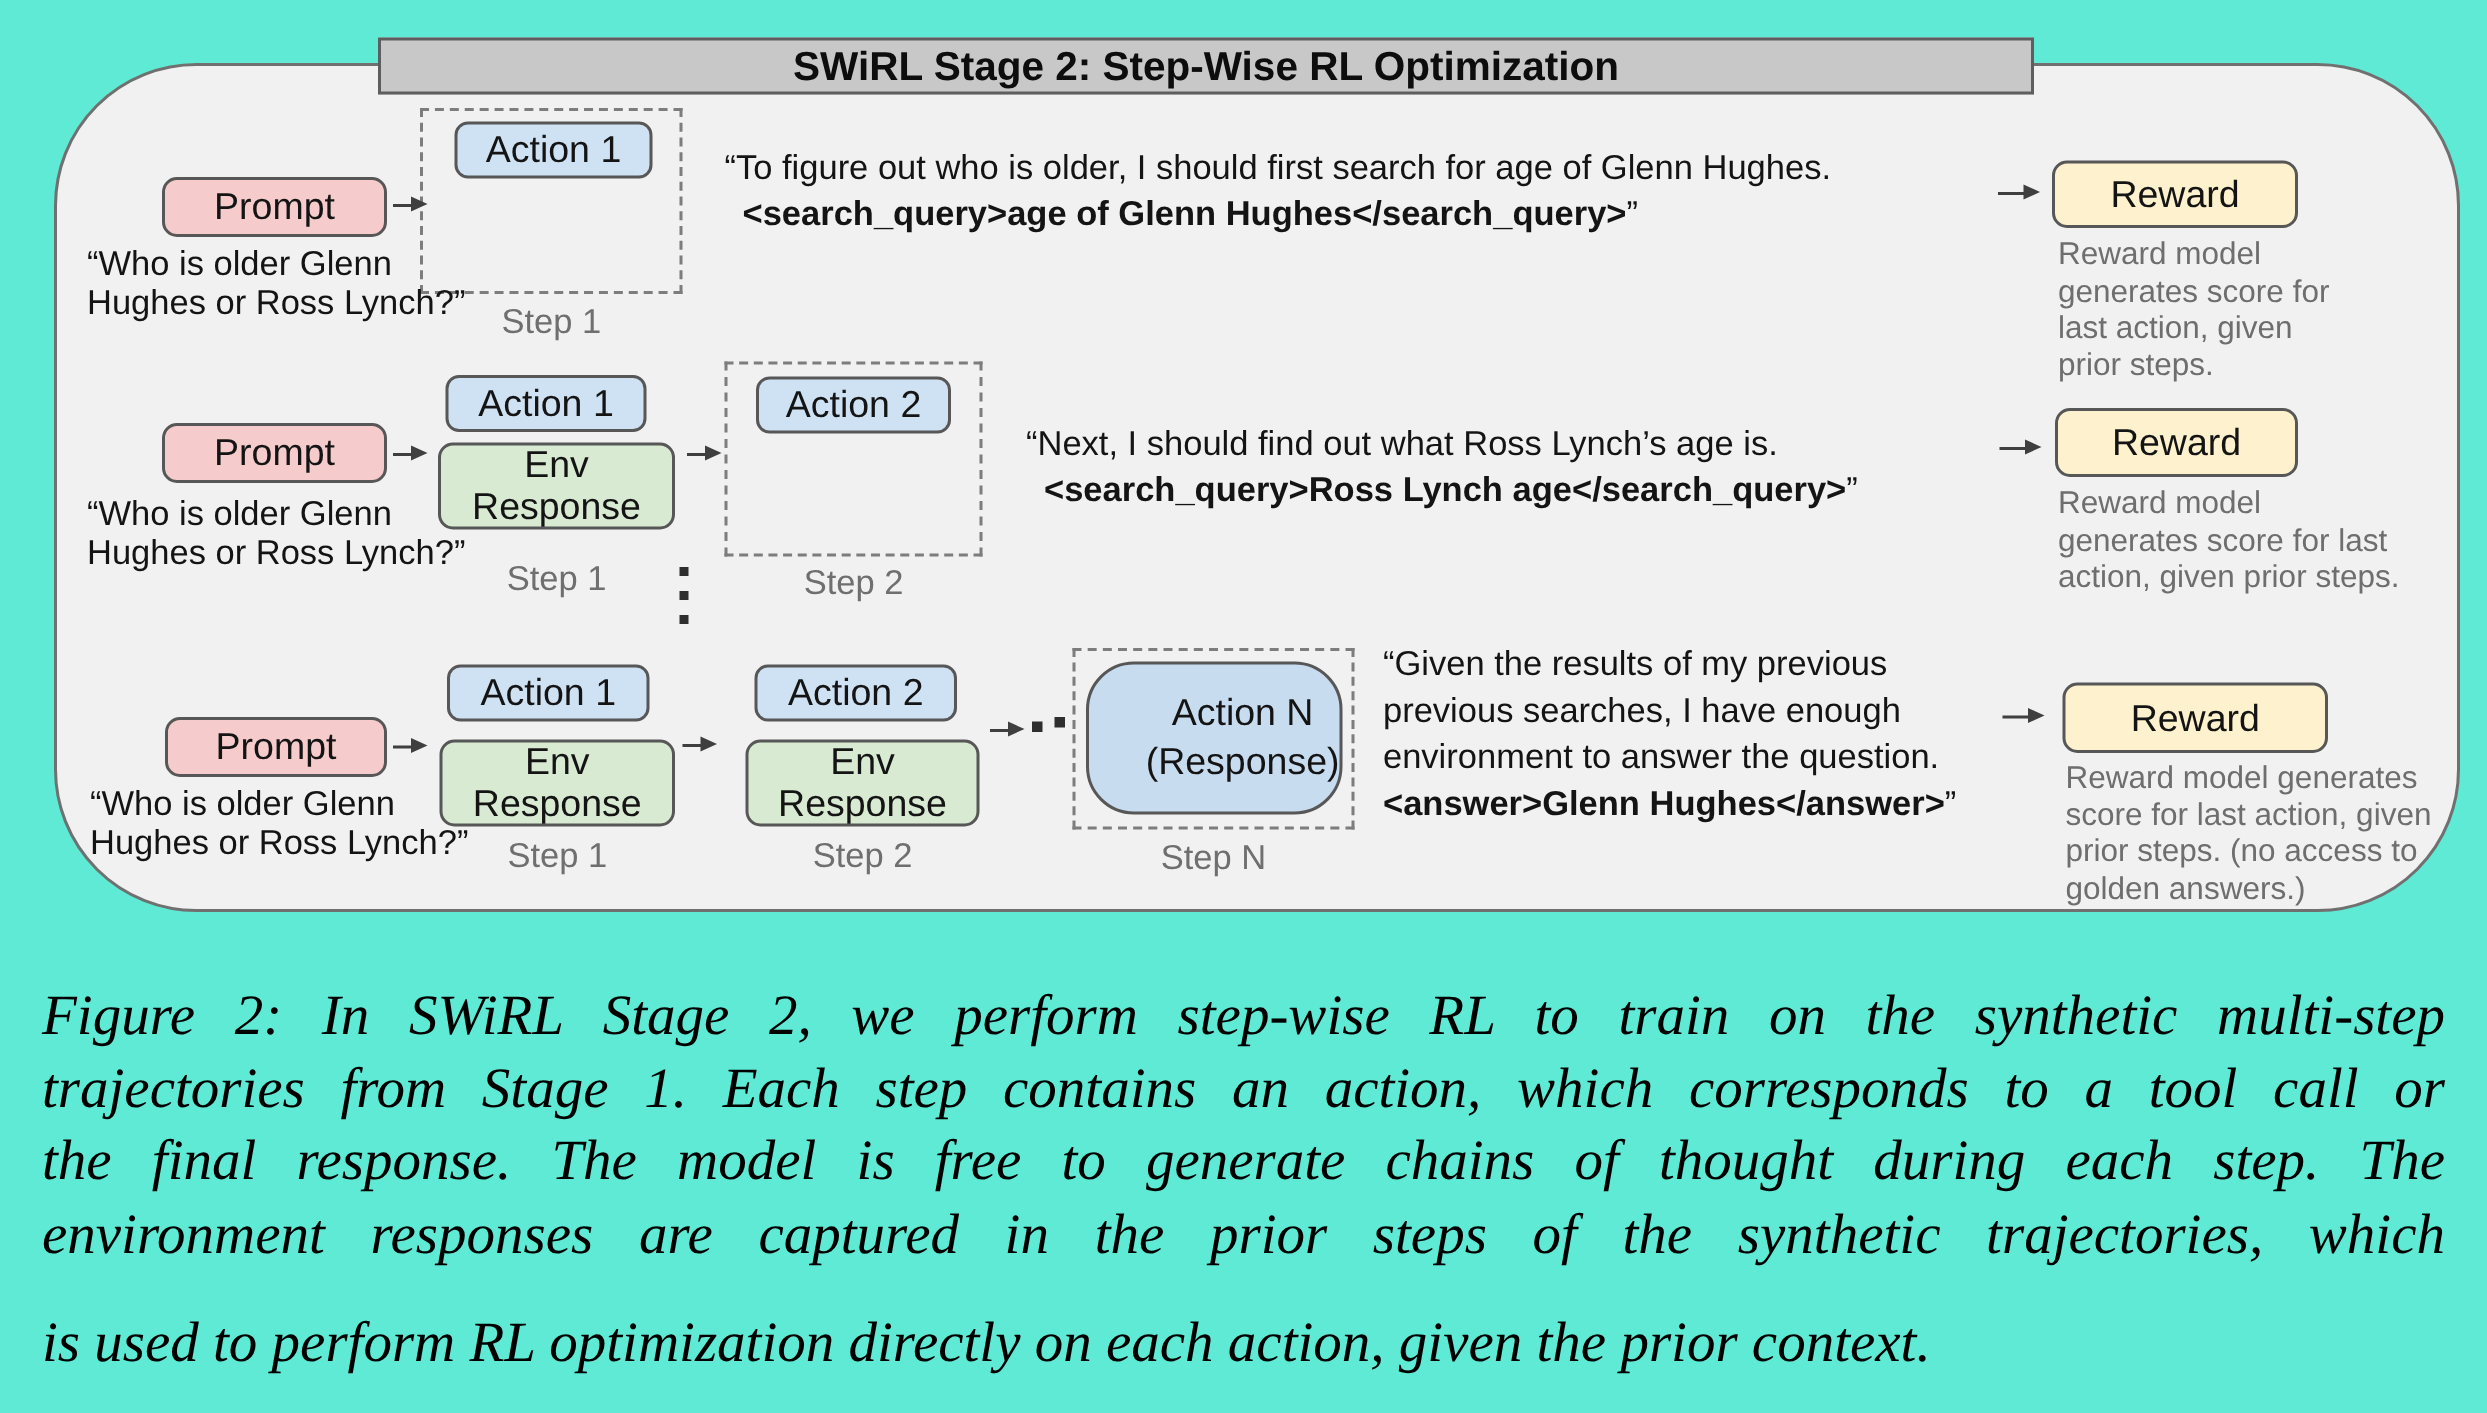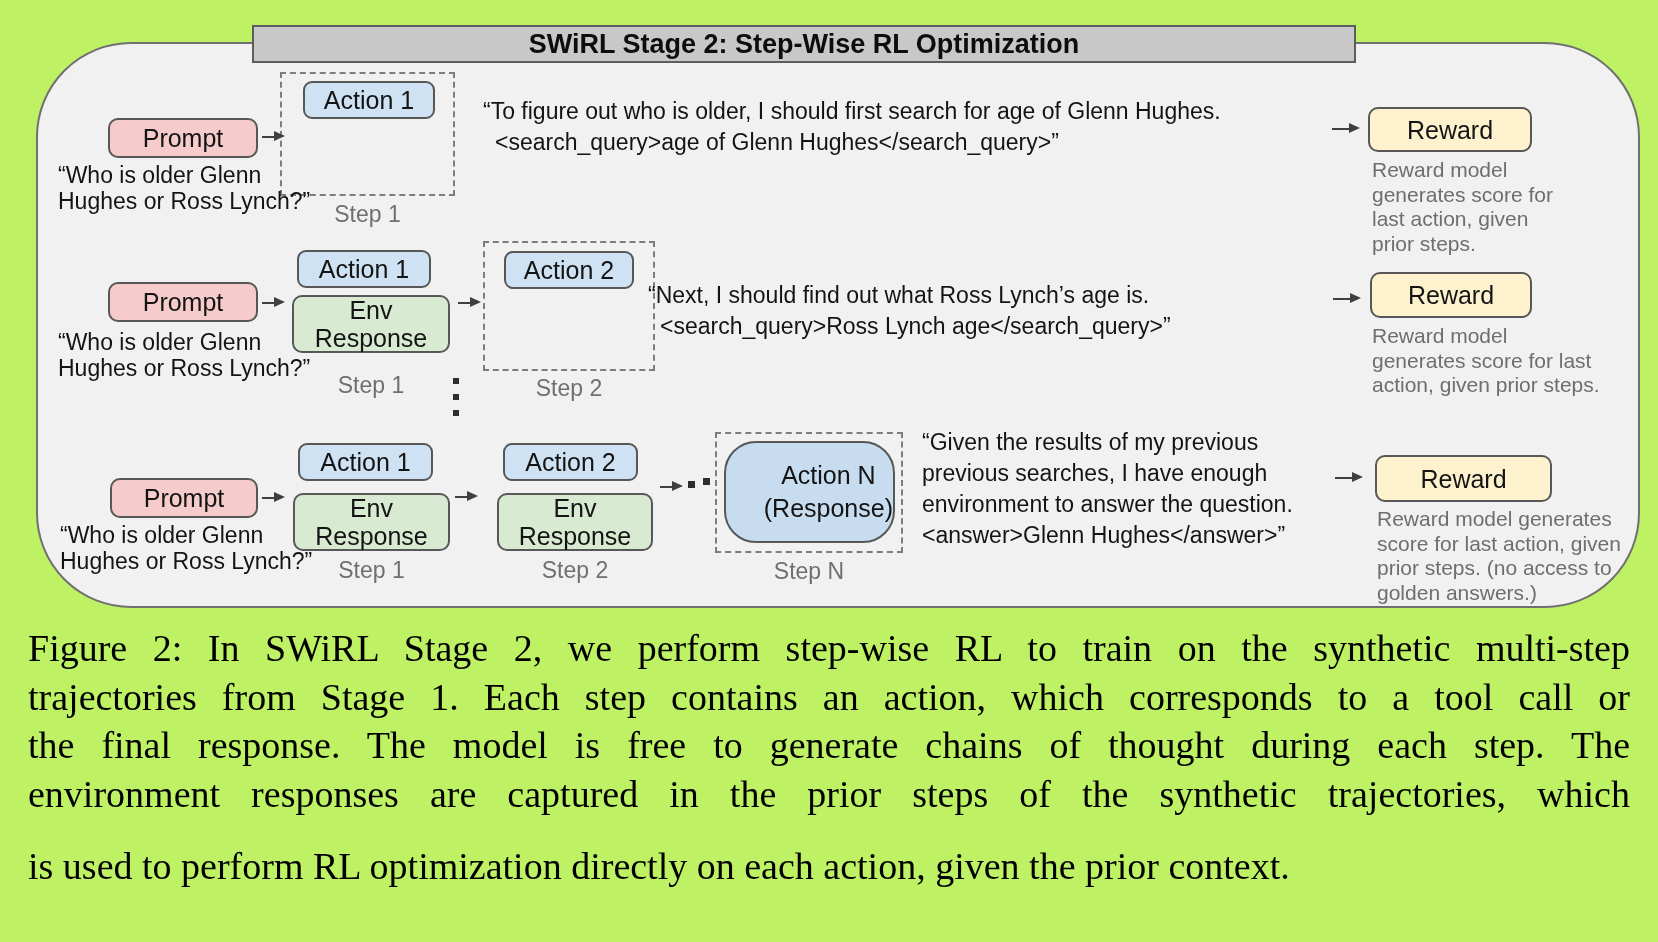--- a/index.html
+++ b/index.html
@@ -1,18 +1,18 @@
 <!DOCTYPE html>
 <html><head>
 <meta charset="utf-8">
 <style>
   * { margin:0; padding:0; box-sizing:border-box; }
   html,body { background:#ffffff; }
   .stage {
-    position:relative; width:1658px; height:942px; background:#bef264;
+    position:relative; width:1658px; height:942px; background:#5eead4;
     font-family:"Liberation Sans", sans-serif; overflow:hidden;
   }
   .pre { white-space:pre-line; }
 
   
   .container-shape {
     position:absolute; left:36px; top:42px; width:1604px; height:566px;
     background:#f1f1f2; border:2px solid #707070; border-radius:95px;
   }
   .titlebar {
@@ -47,31 +47,31 @@
     border-top:5.5px solid transparent; border-bottom:5.5px solid transparent;
   }
 
   .dot { position:absolute; background:#2e2e2e; }
 
   
   .pquote {
     position:absolute; font-size:23px; line-height:26px; color:#141414;
   }
   .thought { position:absolute; font-size:23px; line-height:31px; color:#141414; }
-  .thought .bold { font-weight:normal; }
+  .thought .bold { font-weight:bold; }
   .thought .indent { margin-left:12px; }
 
   .reward-note {
     position:absolute; color:#6e6e6e; font-size:21px; line-height:24.5px;
   }
 
   
   .caption {
-    position:absolute; left:28px; top:624px; width:1602px;
-    font-family:"Liberation Serif", serif; font-size:38px; color:#000;
+    position:absolute; left:28px; top:653px; width:1602px;
+    font-family:"Liberation Serif", serif; font-size:38px; color:#000;font-style:italic;
   }
   .cap-line { line-height:48.5px; text-align:justify; text-align-last:justify; }
   .cap-line.last { text-align:left; text-align-last:left;margin-top:24px; }
 </style>
 </head>
 <body>
 
 <div class="stage">
 
   <div class="container-shape"></div>
@@ -129,21 +129,21 @@
   <div class="dashed" style="left:483px;top:241px;width:172px;height:130px"></div>
   <div class="box small-r" style="left: 504px; top: 251px; width: 130px; height: 38px; background: rgb(207, 226, 243);">
     <span>Action 2</span>
   </div>
   <div class="step-label" style="left:483px;top:375px;width:172px">Step 2</div>
 
   <div class="dot" style="left:453px;top:378px;width:6px;height:6px"></div>
   <div class="dot" style="left:453px;top:394px;width:6px;height:6px"></div>
   <div class="dot" style="left:453px;top:410px;width:6px;height:6px"></div>
 
-  <div class="thought" style="left:648px;top:280px">
+  <div class="thought" style="left:684px;top:280px">
     <div>“Next, I should find out what Ross Lynch’s age is.</div>
     <div class="indent"><span class="bold">&lt;search_query&gt;Ross Lynch age&lt;/search_query&gt;</span><span>”</span></div>
   </div>
 
   <div class="arrow" style="left:1333px;top:298px;width:18px"></div>
   <div class="box" style="left: 1370px; top: 272px; width: 162px; height: 46px; background: rgb(253, 242, 205);">
     <span>Reward</span>
   </div>
   <div class="reward-note pre" style="left:1372px;top:324px;width:240px">Reward model
 generates score for last

